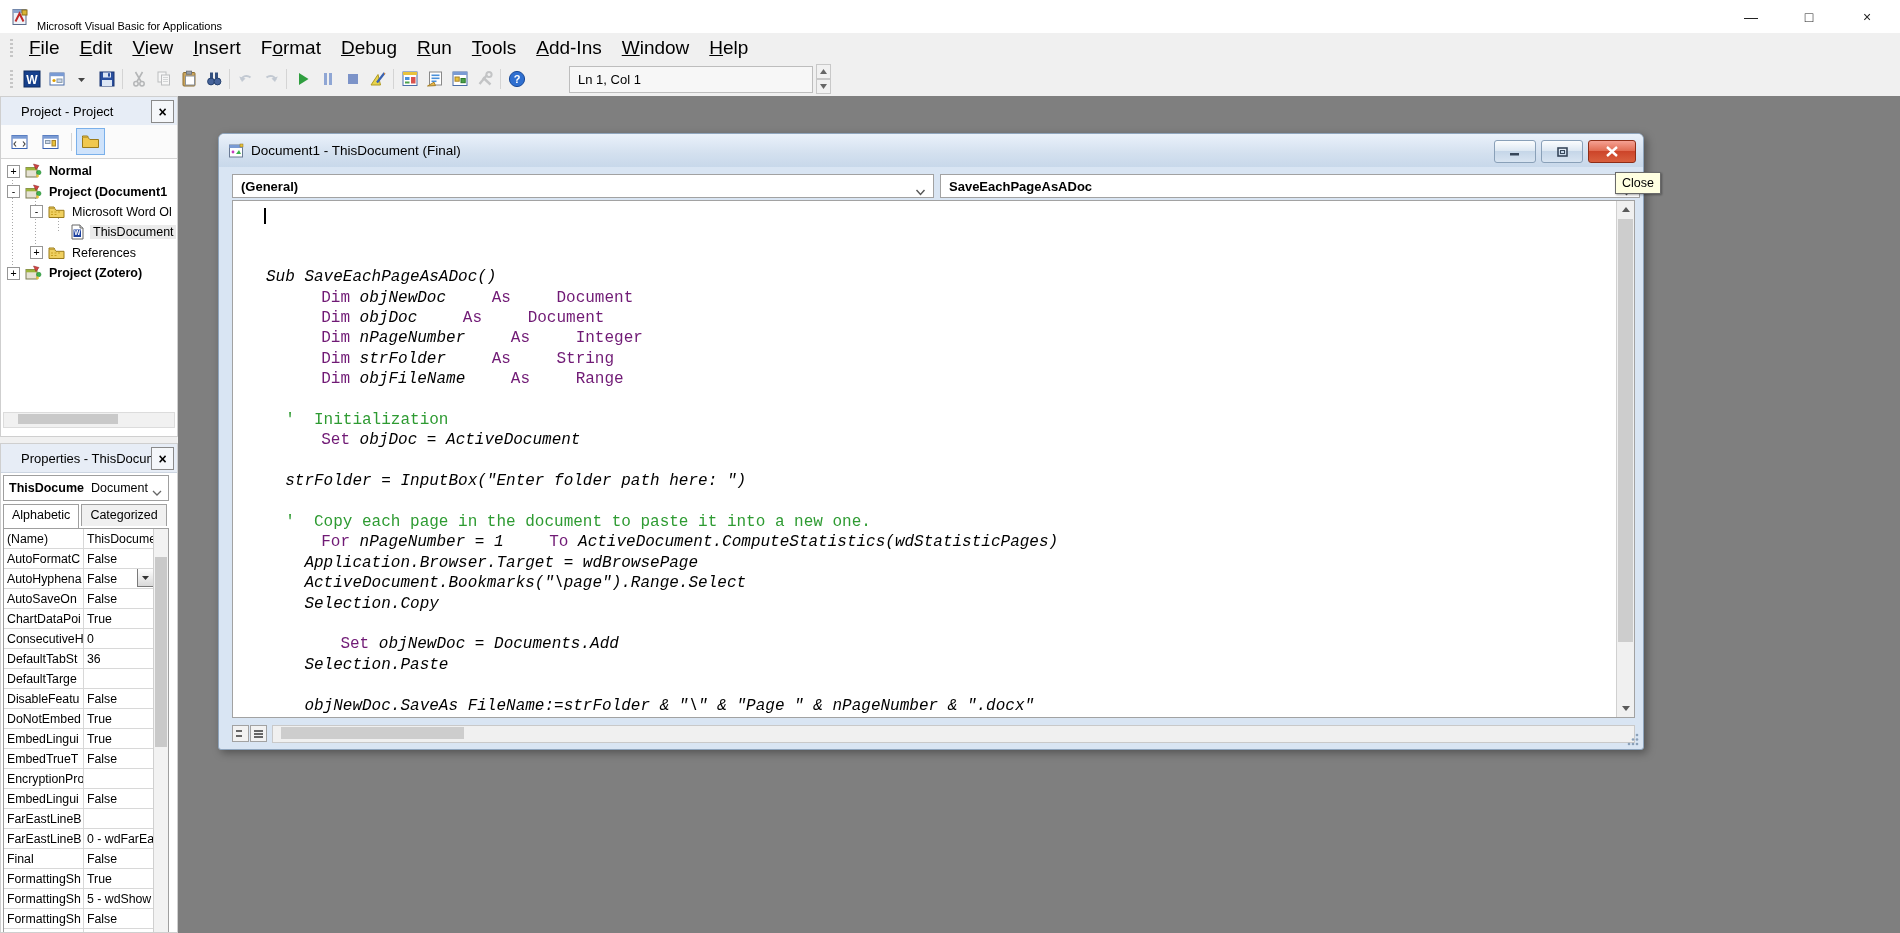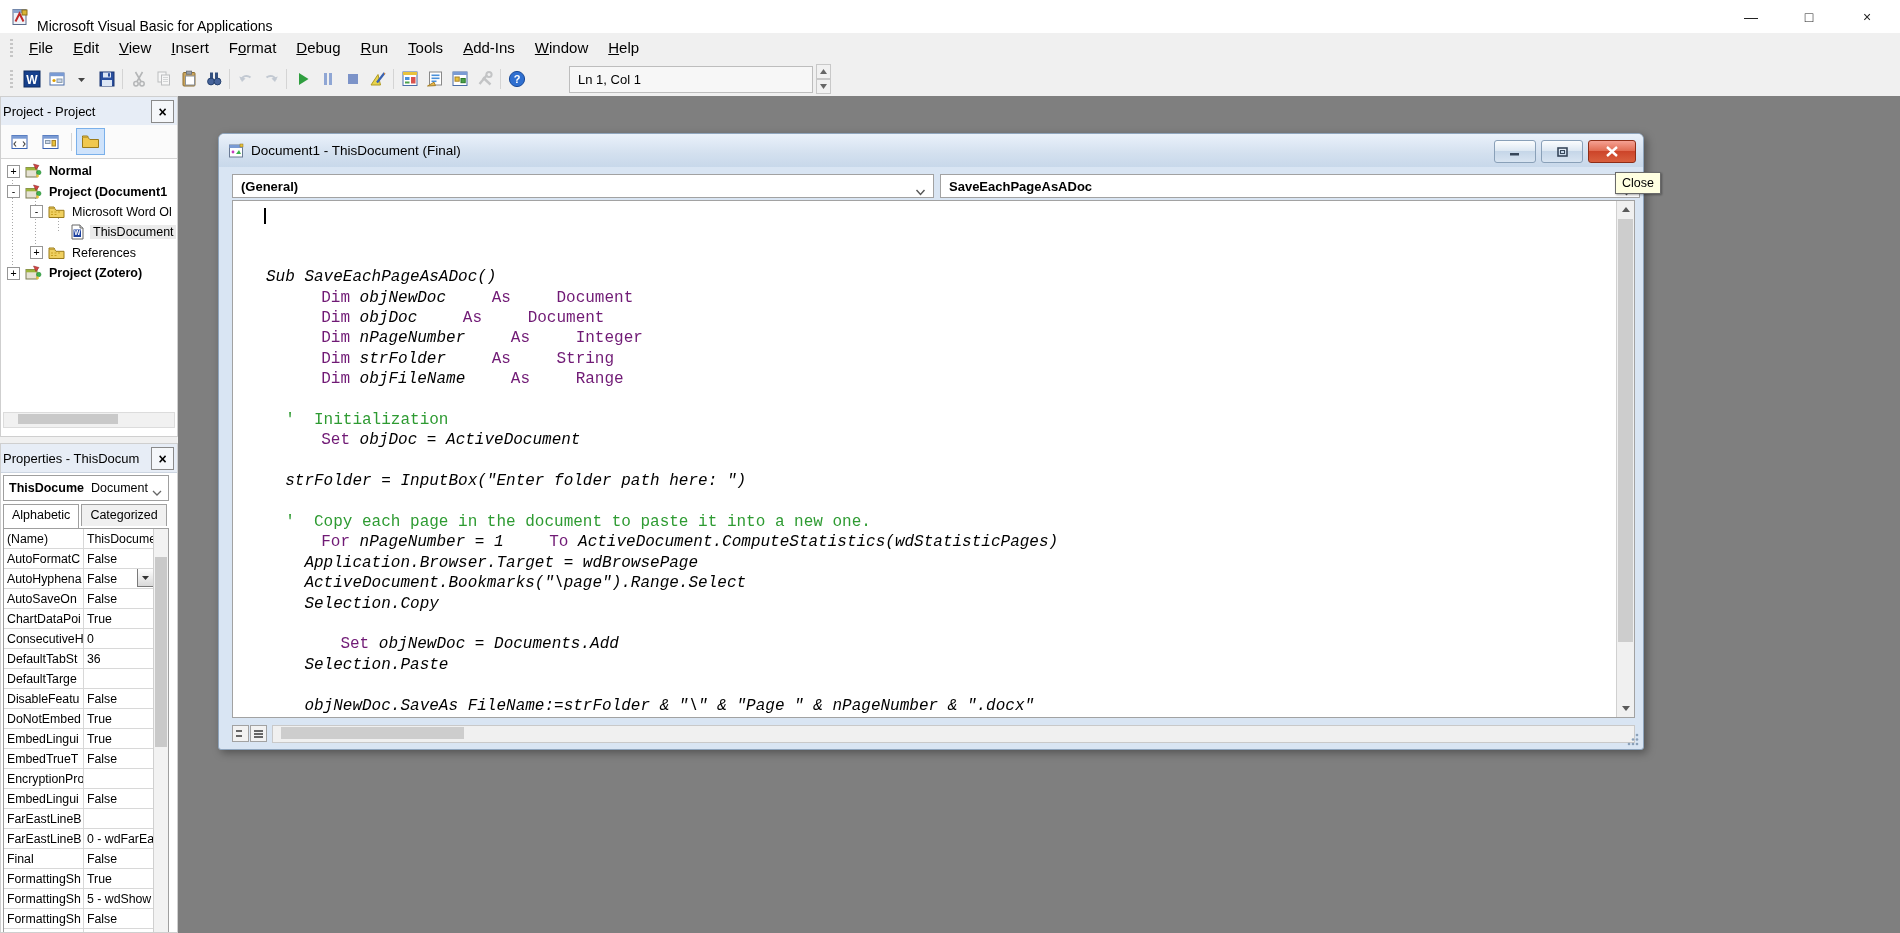--- a/index.html
+++ b/index.html
@@ -3,28 +3,28 @@
 <meta charset="utf-8">
 <style>
   html,body{margin:0;padding:0;background:#555;}
   .app{position:relative;width:1900px;height:933px;background:#f0f0f0;
        font-family:"Liberation Sans",sans-serif;overflow:hidden;color:#000;}
 
   
   .titlebar{position:absolute;top:0;left:0;right:0;height:33px;background:#ffffff;
             display:flex;align-items:center;}
   .app-icon{width:18px;height:18px;margin-left:11px;flex:none;}
-  .title-text{font-size:14px;margin-left:8px;margin-top:19px;}
+  .title-text{font-size:11px;margin-left:8px;margin-top:19px;}
   .win-controls{position:absolute;right:4px;top:0;height:33px;display:flex;}
   .win-btn{width:58px;height:33px;display:flex;align-items:center;justify-content:center;
            font-size:14px;color:#222;}
 
   
   .menubar{position:absolute;top:33px;left:0;right:0;height:29px;display:flex;
-           align-items:center;padding-left:8px;background:#f0f0f0;font-size:15px;}
+           align-items:center;padding-left:8px;background:#f0f0f0;font-size:19px;}
   .grip{width:3px;height:18px;margin:0 6px 0 2px;flex:none;
         background:repeating-linear-gradient(to bottom,#c6c6c6 0 2px,transparent 2px 4px);}
   .menu-item{padding:4px 10px;}
   .menu-item u{text-decoration:underline;}
 
   
   .toolbar{position:absolute;top:62px;left:0;right:0;height:34px;display:flex;
            align-items:center;padding-left:8px;background:#f0f0f0;border-bottom:1px solid #e4e4e4;}
   .tb-btn{width:25px;height:25px;display:flex;align-items:center;justify-content:center;flex:none;}
   .tb-btn.disabled{opacity:.45;filter:grayscale(55%);}
@@ -39,21 +39,21 @@
   
   .left-dock{position:absolute;top:96px;left:0;width:178px;bottom:0;background:#f0f0f0;}
   .mdi{position:absolute;top:96px;left:178px;right:0;bottom:0;background:#7f7f7f;}
 
   
   .panel{position:absolute;left:0;right:0;background:#fff;border:1px solid #cfcfcf;box-sizing:border-box;}
   .project-panel{top:0;height:341px;}
   .props-panel{top:347px;bottom:0;}
   .panel-header{position:absolute;top:0;left:0;right:0;height:28px;background:#e7edf6;
                 border-bottom:1px solid #cdd6e2;display:flex;align-items:center;
-                padding-left:2px;font-size:13px;white-space:nowrap;overflow:hidden;}
+                padding-left:20px;font-size:13px;white-space:nowrap;overflow:hidden;}
   .panel-close{position:absolute;right:3px;top:3px;width:21px;height:21px;background:#f5f7fa;
                border:1px solid #8a8a8a;display:flex;align-items:center;justify-content:center;
                font-size:14px;font-weight:bold;z-index:2;}
 
   .ptools{position:absolute;top:28px;left:0;right:0;height:33px;display:flex;align-items:center;
           padding-left:4px;border-bottom:1px solid #d5d5d5;background:#fbfbfb;}
   .ptool{width:27px;height:25px;display:flex;align-items:center;justify-content:center;
          margin-right:2px;border:1px solid transparent;}
   .ptool.selected{background:#cfe3fb;border:1px solid #7ab0ea;}
   .ptool-sep{width:1px;height:18px;background:#d4d4d4;margin:0 4px;}

